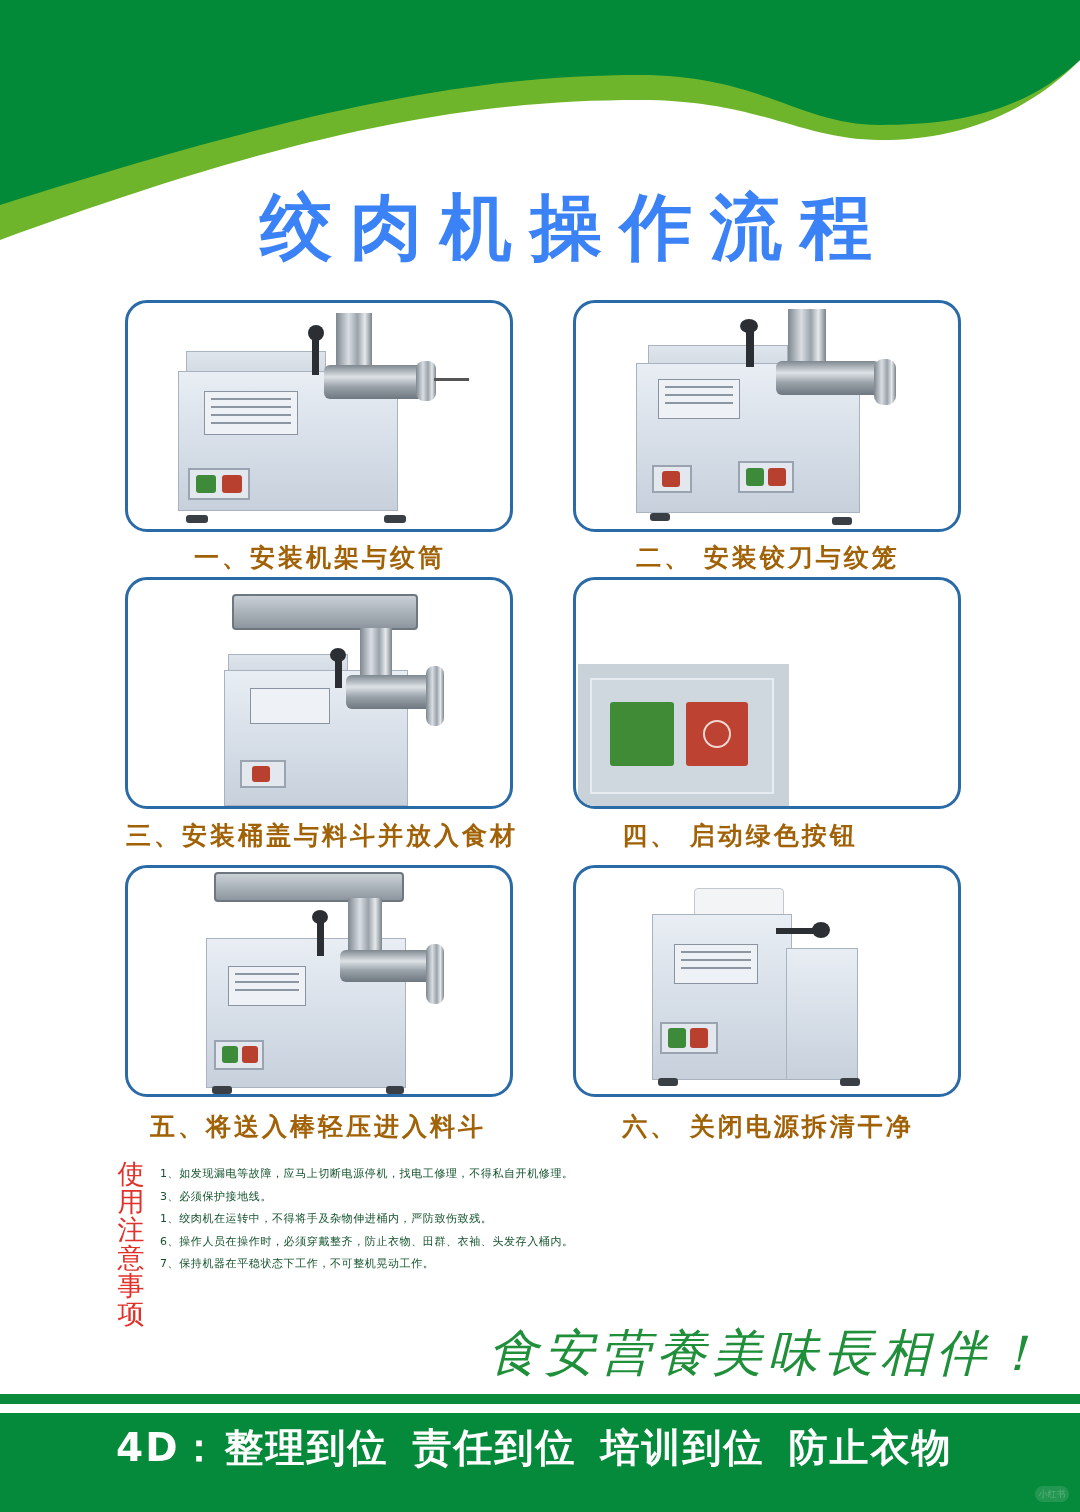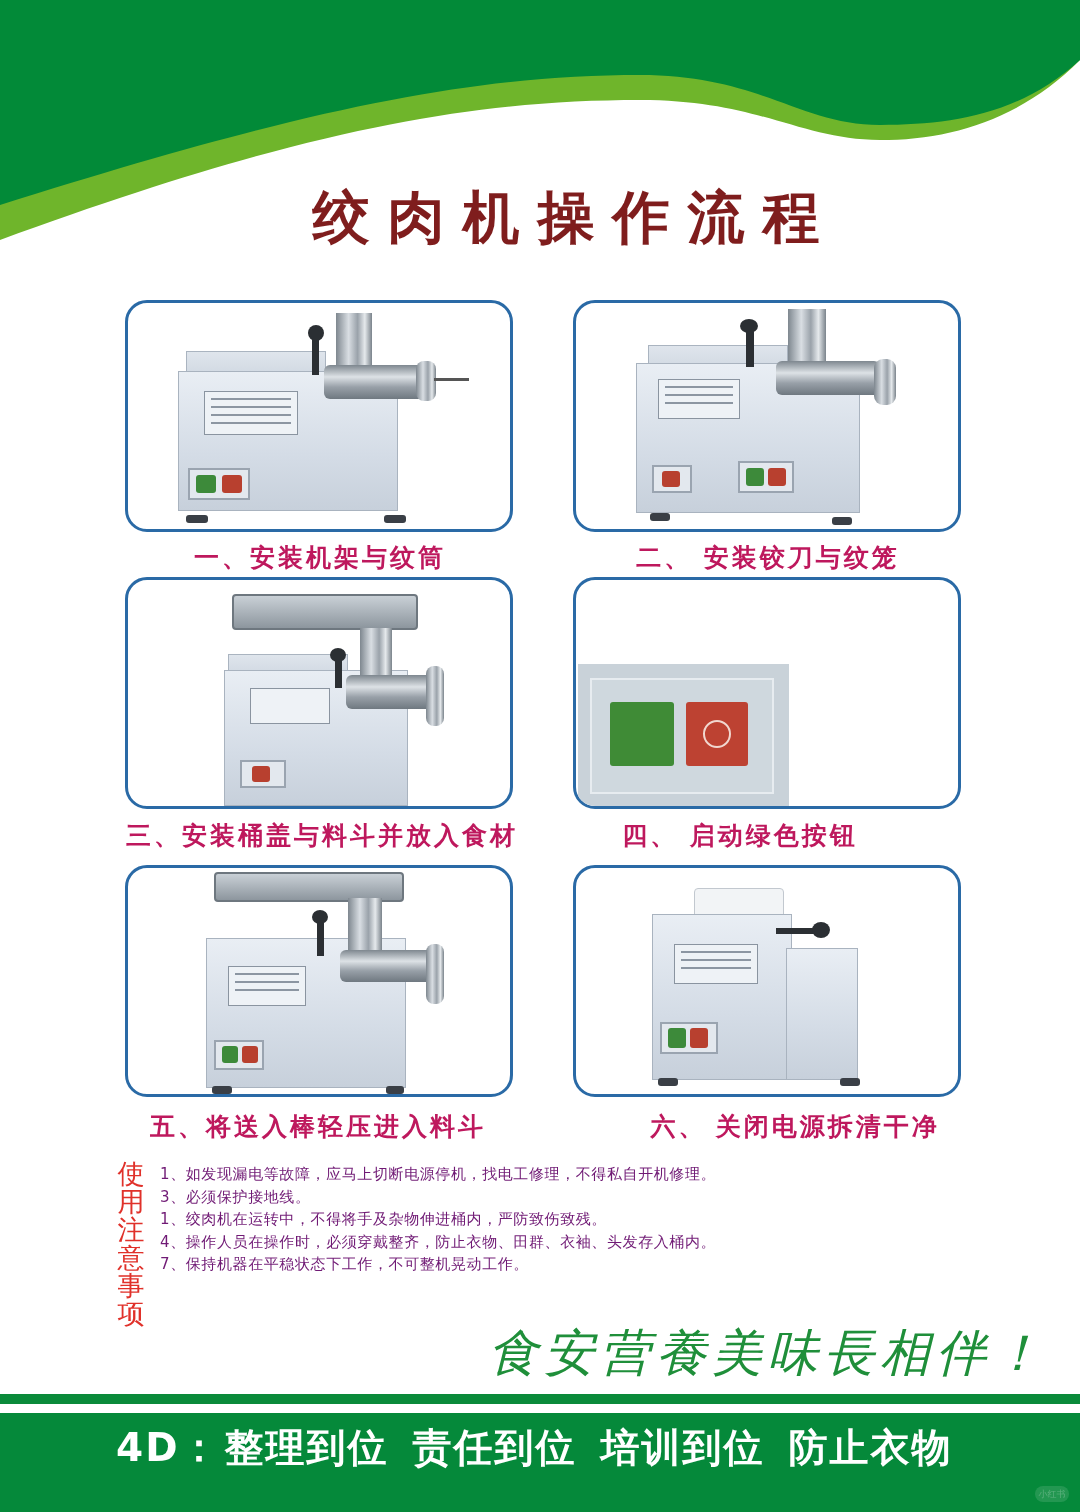--- a/index.html
+++ b/index.html
@@ -4,31 +4,31 @@
 <style>
   * { box-sizing: border-box; margin: 0; padding: 0; }
   html, body { width: 1080px; height: 1512px; background: #ffffff; overflow: hidden; }
   body { position: relative; font-family: "DejaVu Sans", "Liberation Sans", sans-serif; }
 
   .header-wave { position: absolute; left: 0; top: 0; width: 1080px; height: 250px; }
 
   .page-title {
     position: absolute; left: 0; top: 180px; width: 1080px; text-align: center;
     padding-left: 70px;
-    font-size: 57px; font-weight: bold; letter-spacing: 18px; color: #7f1d1d;
+    font-size: 72px; font-weight: bold; letter-spacing: 18px; color: #3b82f6;
     font-family: "DejaVu Sans", sans-serif;
   }
 
   .step-card {
     position: absolute; width: 388px; height: 232px;
     border: 3px solid #2a6aa6; border-radius: 22px; background: #fff; overflow: hidden;
   }
   .step-caption {
     position: absolute; width: 460px; text-align: center;
-    font-size: 25px; font-weight: bold; color: #be185d; letter-spacing: 3px;
+    font-size: 25px; font-weight: bold; color: #a16207; letter-spacing: 3px;
   }
 
   
   .m { position: absolute; }
   .body { background: linear-gradient(180deg,#e9eef4 0%,#d4dce6 60%,#c7d0db 100%); border: 1px solid #a9b3bf; }
   .top { background: linear-gradient(180deg,#dfe5ec,#cfd7e1); border: 1px solid #aab4c0; }
   .label { background: #eef2f6; border: 1px solid #8a94a0; }
   .label i { display:block; height:2px; background:#8c96a2; margin:6px 6px 0 6px; }
   .switch-box { background: #e3e8ee; border: 2px solid #9aa4b0; }
   .btn-g { background: #3d8a3a; border-radius: 3px; }
@@ -38,21 +38,21 @@
   .steel-h { background: linear-gradient(180deg,#7e878f 0%,#dde2e6 35%,#98a0a8 65%,#6f7880 100%); }
   .handle { background: #2b2f33; border-radius: 50%; }
   .tray { background: linear-gradient(180deg,#c9d0d6,#8d969e); border: 2px solid #6e777f; border-radius: 4px; }
 
   .notes-heading {
     position: absolute; left: 114px; top: 1160px; width: 34px;
     color: #e0312a; font-size: 27px; line-height: 28px; text-align: center;
   }
   .notes-heading span { display: block; }
   .notes-list { position: absolute; left: 160px; top: 1163px; list-style: none; }
-  .notes-list li { font-size: 15px; line-height: 22.5px; color: #701a75; white-space: nowrap; letter-spacing: 0.6px; }
+  .notes-list li { font-size: 11px; line-height: 22.5px; color: #14532d; white-space: nowrap; letter-spacing: 0.6px; }
 
   .slogan {
     position: absolute; left: 488px; top: 1320px; width: 560px;
     font-family: "DejaVu Serif", serif; font-style: italic;
     font-size: 50px; color: #1f8f3a; letter-spacing: 6px; white-space: nowrap;
   }
 
   .footer-stripe-top { position: absolute; left: 0; top: 1394px; width: 1080px; height: 10px; background: #0a8a3a; }
   .footer-band {
     position: absolute; left: 0; top: 1413px; width: 1080px; height: 99px; background: #05893a;
@@ -190,35 +190,35 @@
       </div>
     <div class="m switch-box" style="left:84px;top:154px;width:58px;height:32px;"></div>
     <div class="m btn-g" style="left:92px;top:160px;width:18px;height:20px;"></div>
     <div class="m btn-r" style="left:114px;top:160px;width:18px;height:20px;"></div>
     <div class="m foot" style="left:82px;top:210px;width:20px;height:8px;"></div>
     <div class="m foot" style="left:264px;top:210px;width:20px;height:8px;"></div>
     <div class="m" style="left:200px;top:60px;width:40px;height:6px;background:#2b2f33;"></div>
     <div class="m handle" style="left:236px;top:54px;width:18px;height:16px;"></div>
   </div>
 </div>
-<div class="step-caption" style="left:565px;top:1110px;font-family:Liberation Serif, serif;">六、 关闭电源拆清干净</div>
+<div class="step-caption" style="left:538px;top:1110px;">六、 关闭电源拆清干净</div>
 
 <div class="notes-heading">
   <span>使</span>
   <span>用</span>
   <span>注</span>
   <span>意</span>
   <span>事</span>
   <span>项</span>
 </div>
 <ul class="notes-list">
   <li>1、如发现漏电等故障，应马上切断电源停机，找电工修理，不得私自开机修理。</li>
   <li>3、必须保护接地线。</li>
   <li>1、绞肉机在运转中，不得将手及杂物伸进桶内，严防致伤致残。</li>
-  <li>4、操作人员在操作时，必须穿戴整齐，防止衣物、田群、衣袖、头发存入桶内。</li>
+  <li>6、操作人员在操作时，必须穿戴整齐，防止衣物、田群、衣袖、头发存入桶内。</li>
   <li>7、保持机器在平稳状态下工作，不可整机晃动工作。</li>
 </ul>
 
 <div class="slogan">食安营養美味長相伴！</div>
 
 <div class="footer-stripe-top"></div>
 <div class="footer-band"></div>
 <div class="footer-text">
   <span style="margin-right:4px;">4D：</span><span>整理到位</span><span>责任到位</span><span>培训到位</span><span>防止衣物</span>
 </div>

